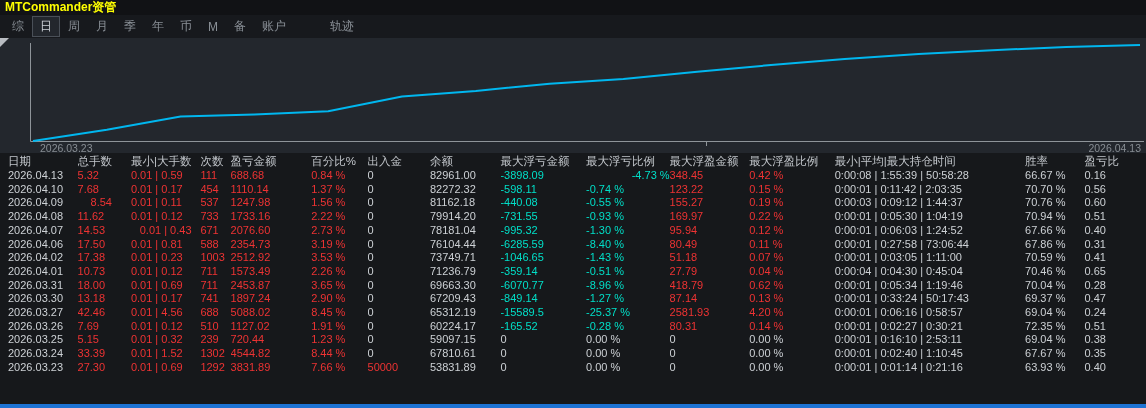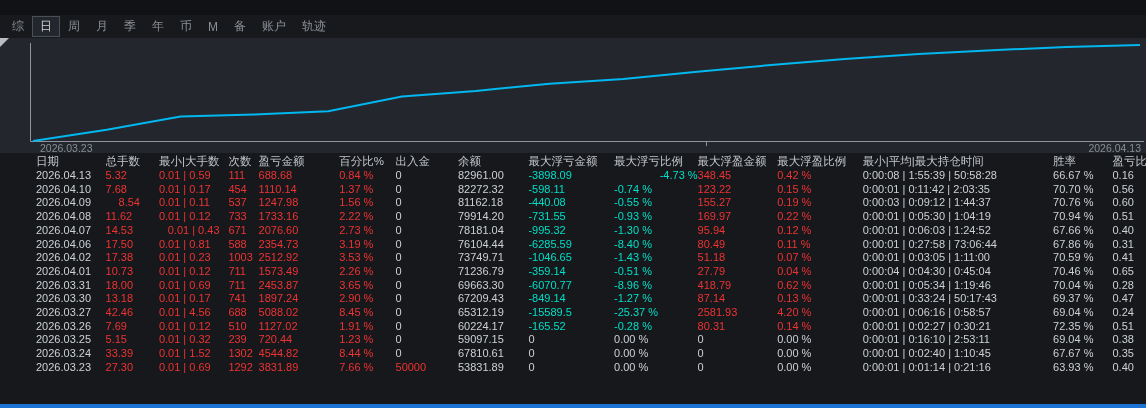--- a/index.html
+++ b/index.html
@@ -23,45 +23,46 @@
     height:23px; background:#17191d;
     display:flex; align-items:center; padding-left:4px;
   }
   .menu-item {
     color:#8a9097; font-size:12px; padding:2px 8px; cursor:default;
   }
   .menu-item.selected {
     color:#cfd3d8; background:#23272d;
     border:1px solid #4a5058; padding:1px 7px;
   }
-  .menu-item.gap { }
+  .menu-item.gap { margin-left:28px; }
   
   .chart-wrap { height:115px; background:#23272d; position:relative; }
   .chart-wrap svg { display:block; }
   .axis-label { font-size:10.5px; fill:#878d93; font-family:"Liberation Sans",sans-serif; }
   
-  .table-wrap { background:#16181b;margin-left:28px; }
+  .table-wrap { background:#16181b; }
   table { border-collapse:collapse; table-layout:fixed; width:1146px; }
   th {
     text-align:left; font-weight:normal; color:#c2c6cb;
     height:16px; font-size:11.5px; white-space:nowrap; overflow:hidden;
   }
   td {
     height:13.7px; font-size:11px; white-space:nowrap; overflow:hidden;
     line-height:13.7px;
   }
   th:first-child, td:first-child { padding-left:8px; }
   tr.total td { height:15px; border-top:1px solid #000; background:#0a0c0f; }
   
   .bottom-bar { position:absolute; left:0; bottom:0; width:1146px; height:4px; }
 </style>
 </head>
 <body>
 
 <div class="title-bar">
+  <span class="app-title" style="color: rgb(255, 255, 0);">MTCommander资管</span>
 </div>
 
 <div class="menu-bar">
   <div id="menu-items" style="display:flex;align-items:center;">
       <span class="menu-item">综</span>
       <span class="menu-item selected">日</span>
       <span class="menu-item">周</span>
       <span class="menu-item">月</span>
       <span class="menu-item">季</span>
       <span class="menu-item">年</span>

